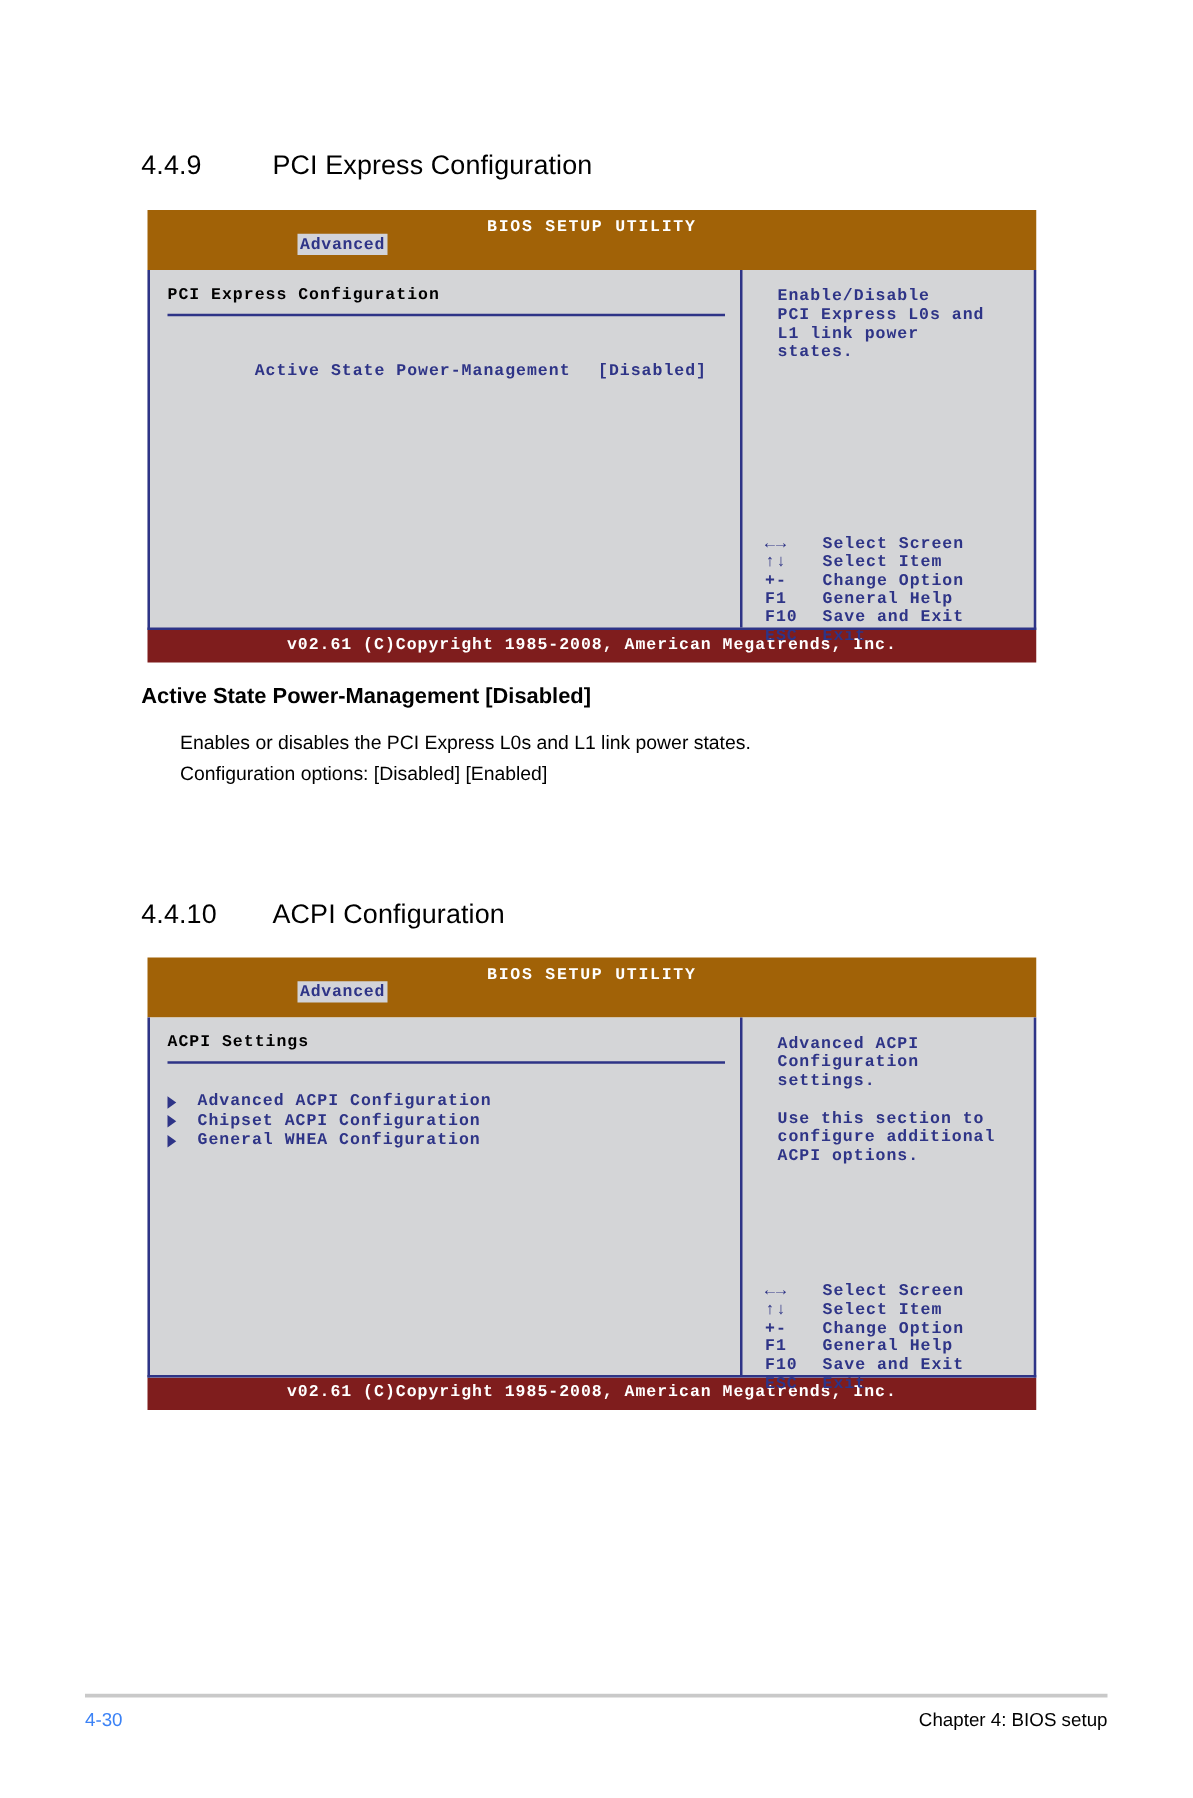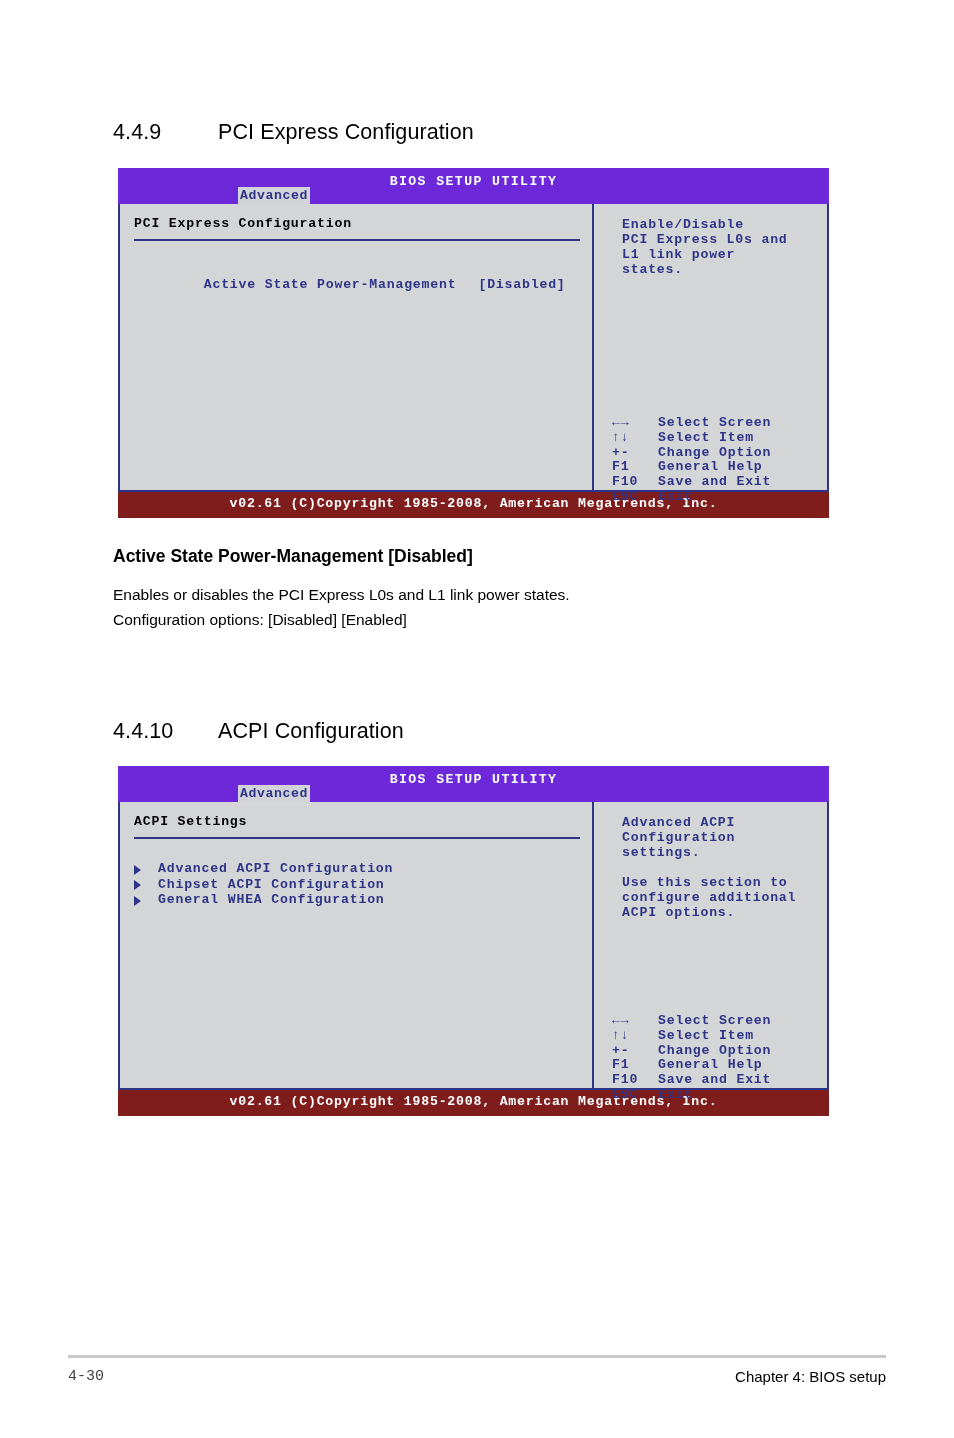--- a/index.html
+++ b/index.html
@@ -33,22 +33,22 @@
 
   
   .bios {
     position: absolute;
     left: 118px;
     width: 711px;
     font-family: "Liberation Mono", monospace;
   }
   .bios-titlebar {
     position: relative;
-    background: #6d28d9;
-    height: 36px;
+    background: #a16207;
+    height: 48px;
   }
   .bios-title {
     position: absolute;
     left: 0;
     right: 0;
     top: 6px;
     text-align: center;
     color: #ffffff;
     font-size: 13.2px;
     font-weight: bold;
@@ -187,38 +187,38 @@
     font-size: 17.5px;
     color: #000;
     white-space: nowrap;
   }
   .prose {
     position: absolute;
     font-size: 15.5px;
     color: #000;
     line-height: 25px;
     white-space: pre-line;
+    margin-left: 31px;
   }
 
   
   .footer-rule {
     position: absolute;
     left: 68px;
     top: 1355px;
     width: 818px;
     height: 3px;
     background: #c9c9c9;
   }
   .footer-left {
     position: absolute;
     left: 68px;
     top: 1368px;
     font-size: 15px;
-    color: #404040;
-    font-family: Liberation Mono, monospace;
+    color: #3b82f6;
   }
   .footer-right {
     position: absolute;
     right: 68px;
     top: 1368px;
     font-size: 15px;
     color: #000;
   }
 </style>
 </head>

